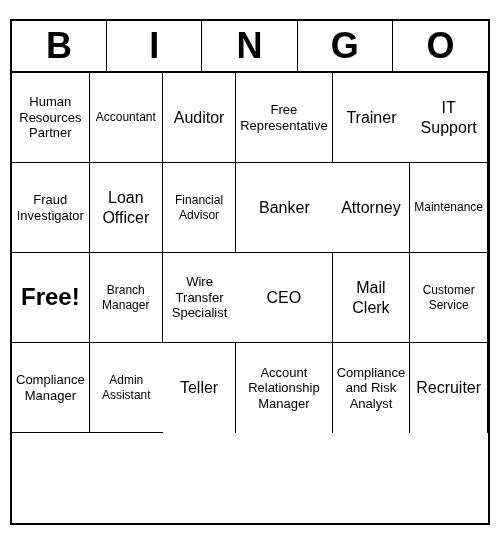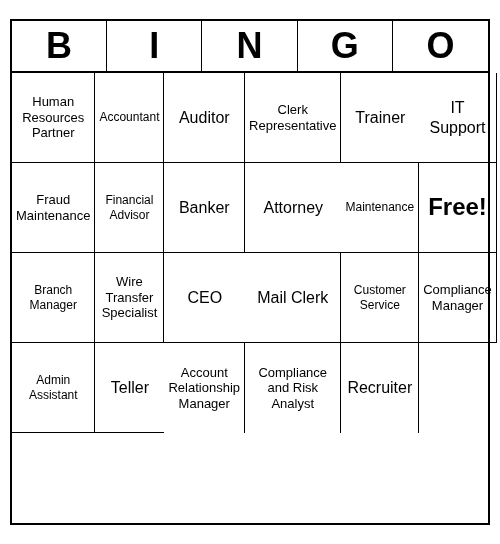--- a/index.html
+++ b/index.html
@@ -103,30 +103,33 @@
   <div class="bingo-cell">
         <span class="cell-text small">Human Resources Partner</span>
       </div>
       <div class="bingo-cell">
         <span class="cell-text medium">Accountant</span>
       </div>
       <div class="bingo-cell">
         <span class="cell-text large">Auditor</span>
       </div>
       <div class="bingo-cell">
-        <span class="cell-text small">Clerk Representative</span>
+        <span class="cell-text small">Free Representative</span>
       </div>
       <div class="bingo-cell">
         <span class="cell-text large">Trainer</span>
       </div>
       <div class="bingo-cell">
         <span class="cell-text large">IT Support</span>
       </div>
       <div class="bingo-cell">
-        <span class="cell-text small">Fraud Maintenance</span>
+        <span class="cell-text small">Fraud Investigator</span>
+      </div>
+      <div class="bingo-cell">
+        <span class="cell-text large">Loan Officer</span>
       </div>
       <div class="bingo-cell">
         <span class="cell-text medium">Financial Advisor</span>
       </div>
       <div class="bingo-cell">
         <span class="cell-text large">Banker</span>
       </div>
       <div class="bingo-cell">
         <span class="cell-text large">Attorney</span>
       </div>

